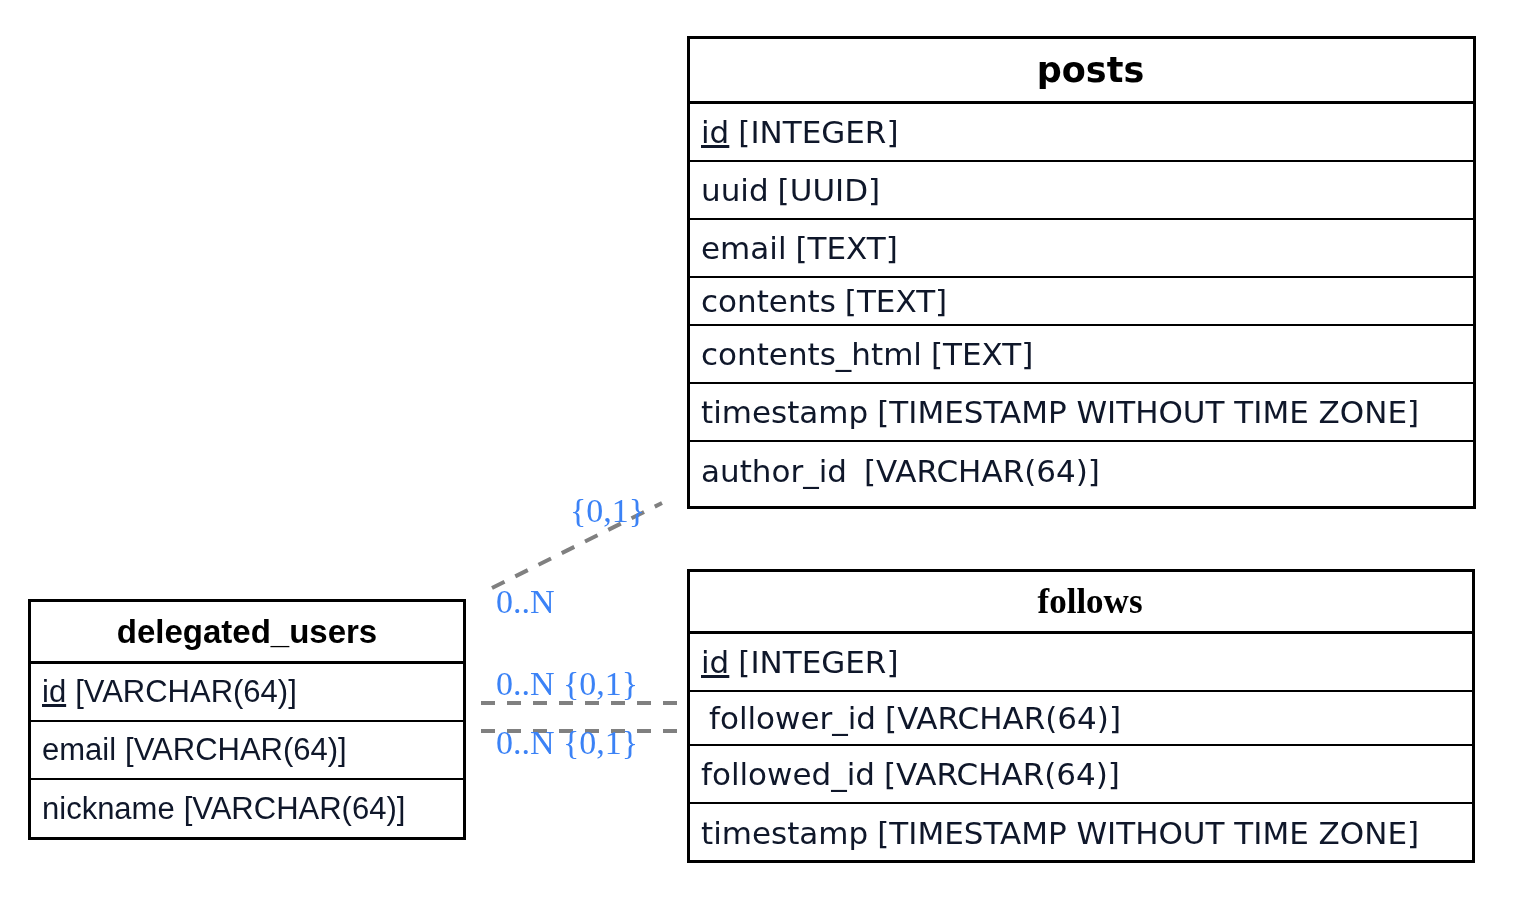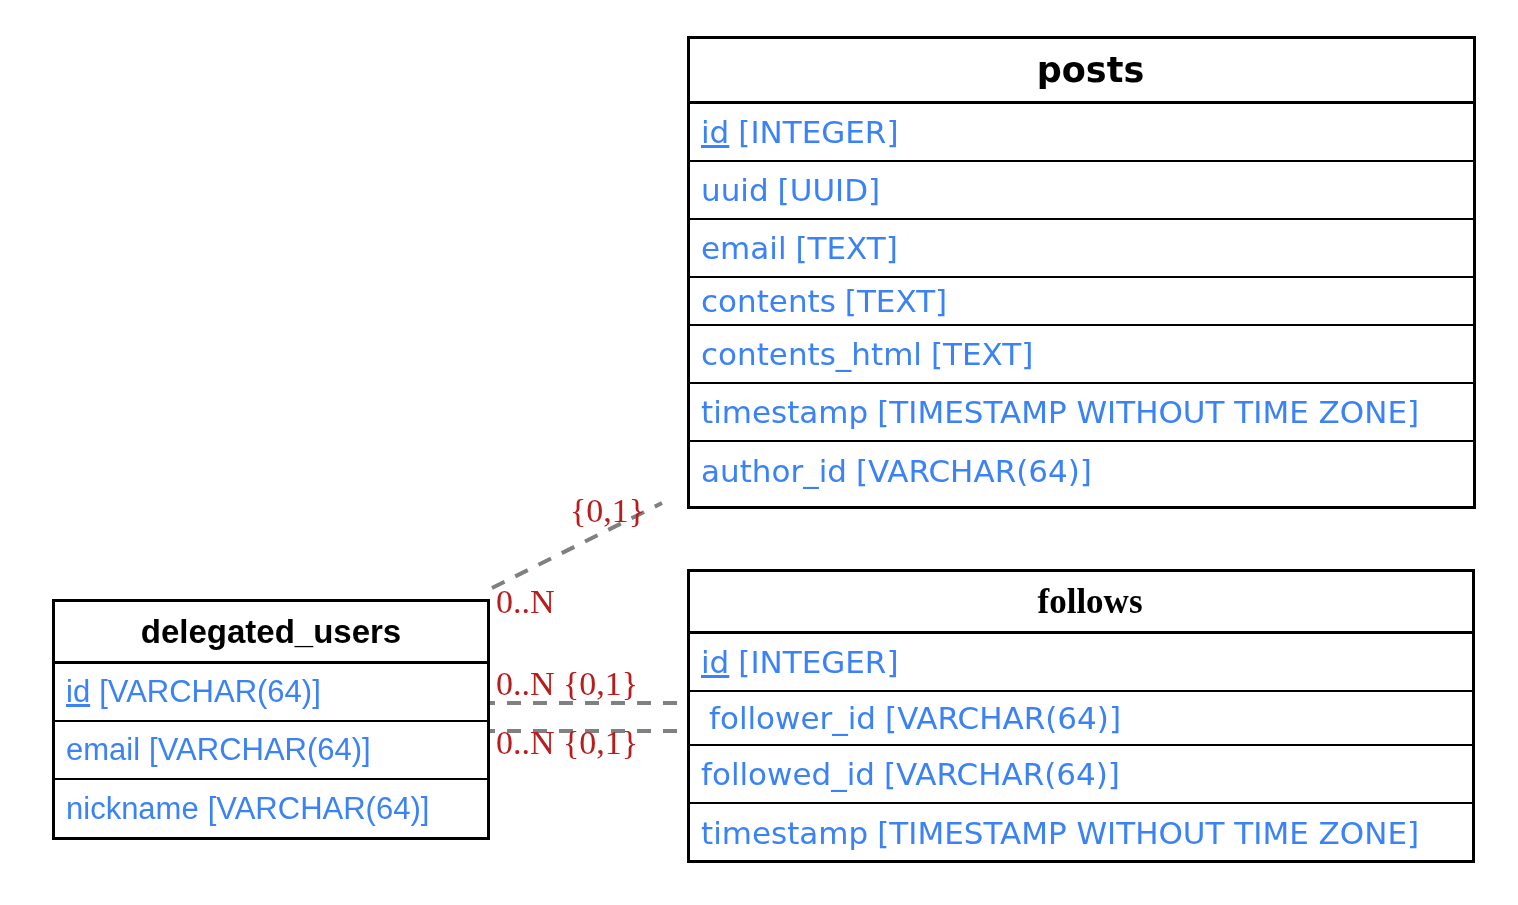--- a/index.html
+++ b/index.html
@@ -31,21 +31,21 @@
     color: #000000;
     border-bottom: 3px solid #000000;
     white-space: nowrap;
     overflow: hidden;
     display: flex;
     align-items: center;
     justify-content: center;
   }
   .entity-row {
     box-sizing: border-box;
-    color: #3b82f6;
+    color: #0f172a;
     border-bottom: 2px solid #000000;
     white-space: nowrap;
     overflow: hidden;
     display: flex;
     align-items: center;
     text-align: center;
   }
   .entity-row:last-child {
     border-bottom: none;
   }
@@ -73,21 +73,21 @@
     height: 905px;
     z-index: 1;
     pointer-events: none;
   }
 
   
   .card-label {
     position: absolute;
     font-family: "Liberation Serif", serif;
     font-size: 34px;
-    color: #b91c1c;
+    color: #3b82f6;
     white-space: nowrap;
     background: transparent;
     z-index: 2;
     line-height: 1;
   }
 </style>
 </head>
 <body>
 
 <div id="canvas">
@@ -129,21 +129,21 @@
       <span style="padding-left:9px;">[TEXT]</span>
     </div>
     <div class="entity-row" style="height:58px;">
       <span class="pad">contents_html</span>
       <span style="padding-left:9px;">[TEXT]</span>
     </div>
     <div class="entity-row" style="height:58px;">
       <span class="pad">timestamp</span>
       <span style="padding-left:9px;">[TIMESTAMP WITHOUT TIME ZONE]</span>
     </div>
-    <div class="entity-row" style="height:58px;">
+    <div class="entity-row" style="height:58px;gap:8px;">
       <span class="pad">author_id</span>
       <span style="padding-left:9px;">[VARCHAR(64)]</span>
     </div>
   </div>
 
   <div class="entity fam-dejavu" style="left:687px; top:569px; width:788px; height:294px;">
     <div class="entity-title" style="height:62px;font-family:Liberation Serif, serif;">follows</div>
 
     <div class="entity-row" style="height:58px;">
       <span class="pad pk">id</span>
@@ -156,21 +156,21 @@
     <div class="entity-row" style="height:58px;">
       <span class="pad">followed_id</span>
       <span style="padding-left:9px;">[VARCHAR(64)]</span>
     </div>
     <div class="entity-row" style="height:58px;">
       <span class="pad">timestamp</span>
       <span style="padding-left:9px;">[TIMESTAMP WITHOUT TIME ZONE]</span>
     </div>
   </div>
 
-  <div class="entity fam-liberation" style="left:52px; top:599px; width:438px; height:241px;">
+  <div class="entity fam-liberation" style="left:28px; top:599px; width:438px; height:241px;">
     <div class="entity-title" style="height:62px;">delegated_users</div>
 
     <div class="entity-row" style="height:58px;">
       <span class="pad pk">id</span>
       <span style="padding-left:9px;">[VARCHAR(64)]</span>
     </div>
     <div class="entity-row" style="height:58px;">
       <span class="pad">email</span>
       <span style="padding-left:9px;">[VARCHAR(64)]</span>
     </div>

